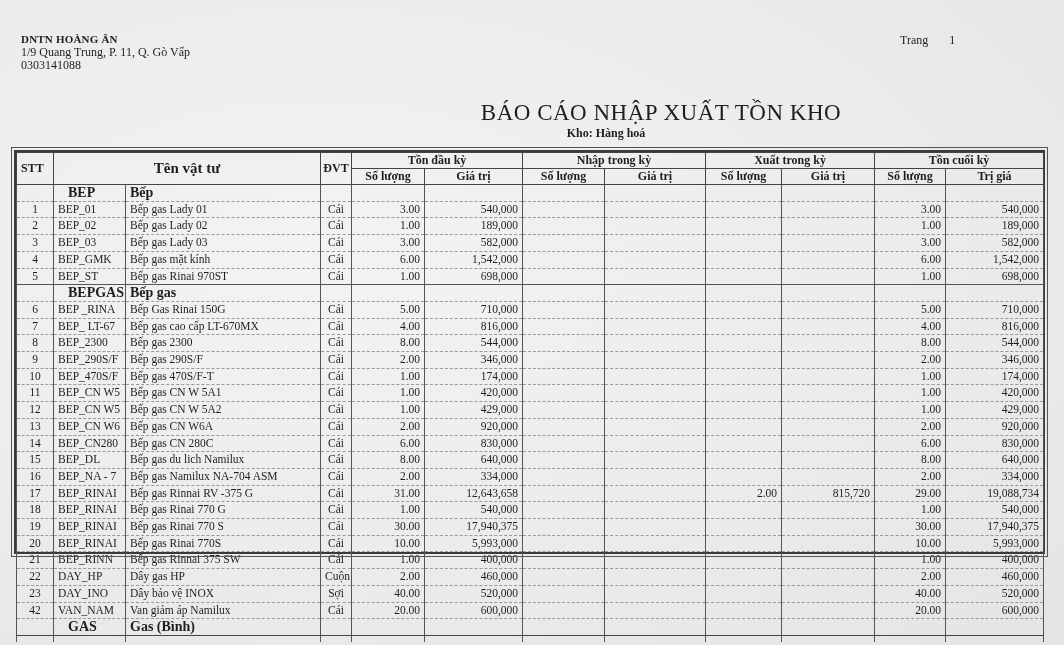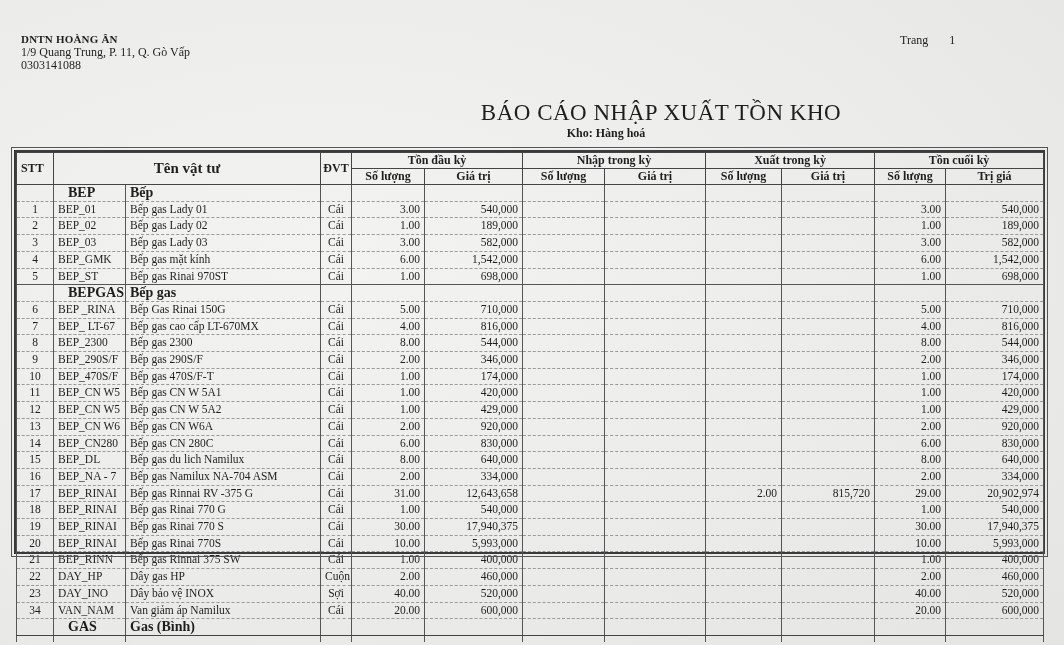--- a/index.html
+++ b/index.html
@@ -364,21 +364,21 @@
             <td>BEP_RINAI</td>
             <td>Bếp gas Rinnai RV -375 G</td>
             <td class="ctr">Cái</td>
             <td class="num">31.00</td>
             <td class="num">12,643,658</td>
             <td class="num"></td>
             <td class="num"></td>
             <td class="num">2.00</td>
             <td class="num">815,720</td>
             <td class="num">29.00</td>
-            <td class="num">20,902,974</td>
+            <td class="num">19,088,734</td>
           </tr>
           <tr>
             <td class="ctr">18</td>
             <td>BEP_RINAI</td>
             <td>Bếp gas Rinai 770 G</td>
             <td class="ctr">Cái</td>
             <td class="num">1.00</td>
             <td class="num">540,000</td>
             <td class="num"></td>
             <td class="num"></td>
@@ -451,21 +451,21 @@
             <td class="num">40.00</td>
             <td class="num">520,000</td>
             <td class="num"></td>
             <td class="num"></td>
             <td class="num"></td>
             <td class="num"></td>
             <td class="num">40.00</td>
             <td class="num">520,000</td>
           </tr>
           <tr>
-            <td class="ctr">34</td>
+            <td class="ctr">42</td>
             <td>VAN_NAM</td>
             <td>Van giảm áp Namilux</td>
             <td class="ctr">Cái</td>
             <td class="num">20.00</td>
             <td class="num">600,000</td>
             <td class="num"></td>
             <td class="num"></td>
             <td class="num"></td>
             <td class="num"></td>
             <td class="num">20.00</td>

